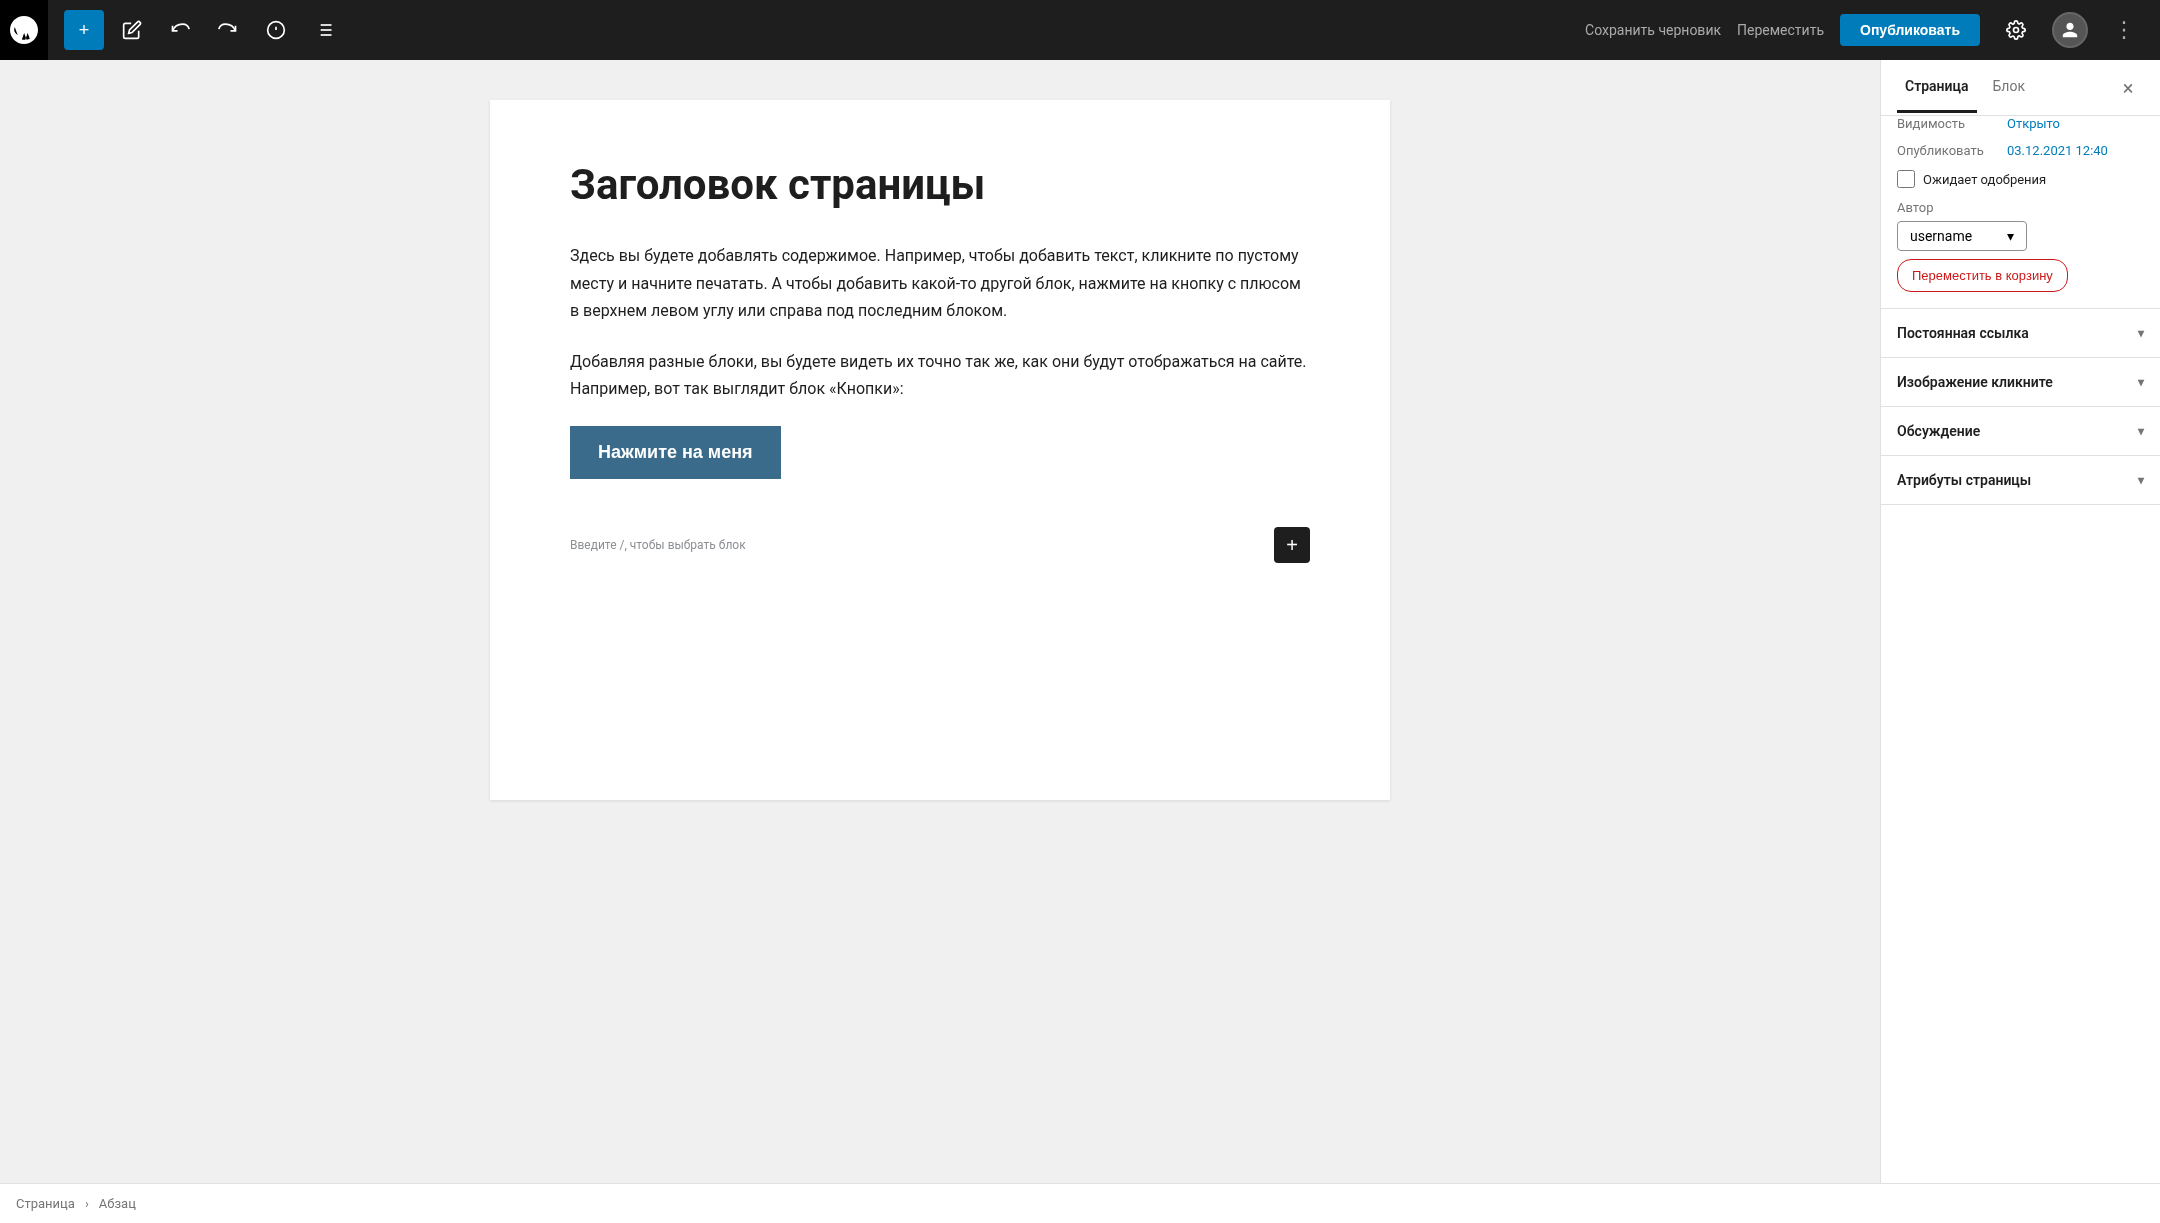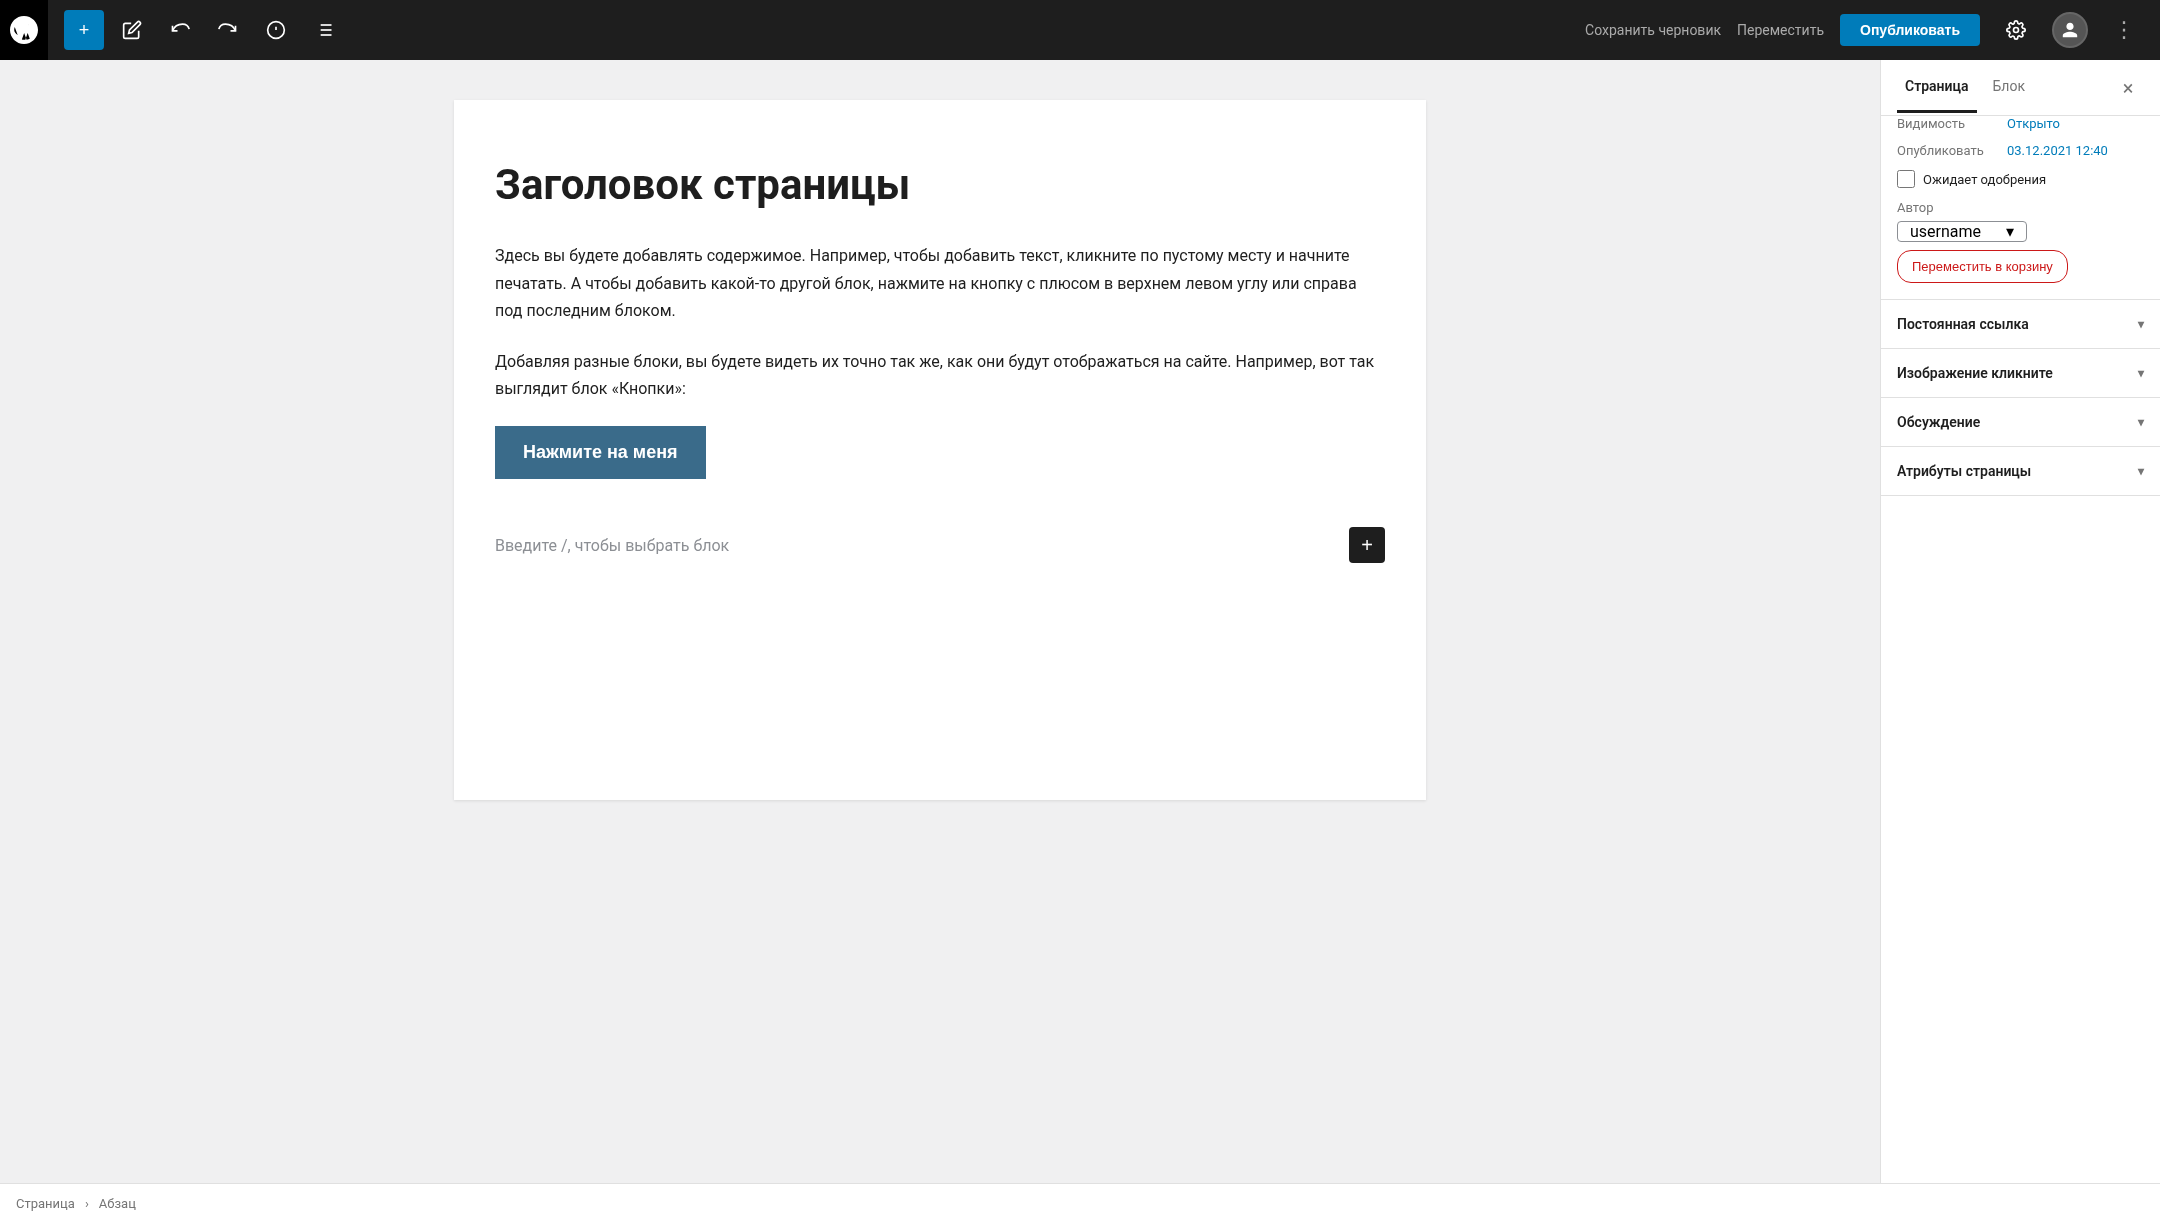--- a/index.html
+++ b/index.html
@@ -109,24 +109,24 @@
       flex: 1;
       background: #f0f0f1;
       overflow-y: auto;
       display: flex;
       flex-direction: column;
       align-items: center;
       padding: 40px 0 40px;
     }
     .editor-canvas {
       background: #fff;
-      width: 972px;
+      width: 900px;
       max-width: calc(100% - 80px);
       min-height: 700px;
-      padding: 60px 41px;
+      padding: 60px 80px;
       box-shadow: 0 1px 3px rgba(0,0,0,0.1);
     }
     .page-title {
       font-size: 42px;
       font-weight: 700;
       color: #1e1e1e;
       margin-bottom: 32px;
       line-height: 1.2;
       outline: none;
     }
@@ -148,21 +148,21 @@
       border: none;
     }
     .add-block-row {
       display: flex;
       align-items: center;
       gap: 12px;
       margin-top: 12px;
     }
     .add-block-placeholder {
       color: #8c8f94;
-      font-size: 16px;
+      font-size: 12px;
     }
     .add-block-btn {
       width: 36px;
       height: 36px;
       background: #1e1e1e;
       color: #fff;
       border: none;
       border-radius: 4px;
       font-size: 20px;
       display: flex;
@@ -272,22 +272,22 @@
     .author-label {
       font-size: 13px;
       color: #757575;
       margin-bottom: 6px;
     }
     .author-select {
       display: flex;
       align-items: center;
       border: 1px solid #8c8f94;
       border-radius: 4px;
-      padding: 0 12px;
-      font-size: 16px;
+      padding: 6px 12px;
+      font-size: 14px;
       cursor: pointer;
       width: 130px;
       justify-content: space-between;
     }
     .trash-btn {
       display: inline-block;
       border: 1px solid #cc1818;
       color: #cc1818;
       background: transparent;
       border-radius: 14px;

